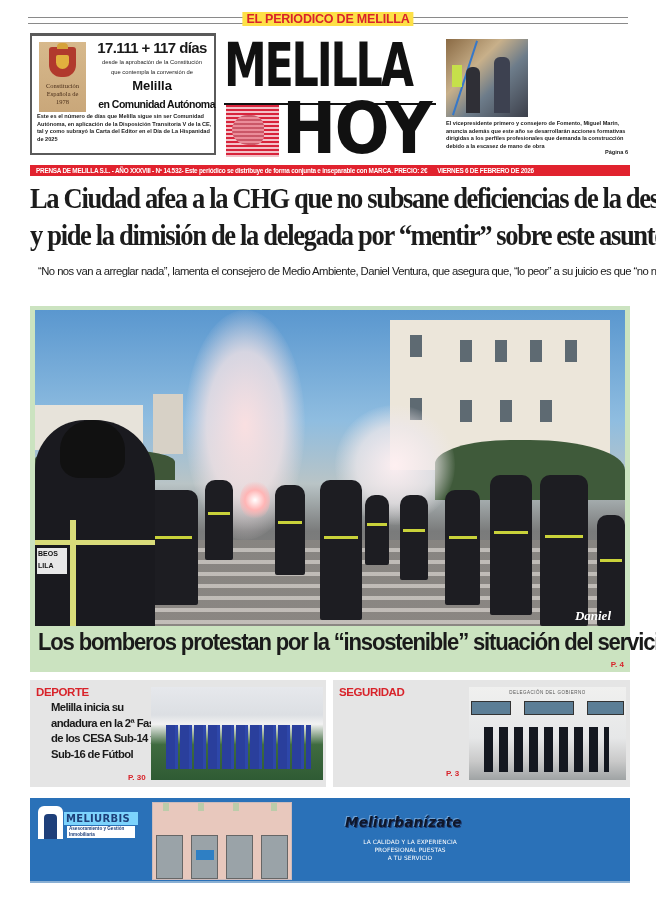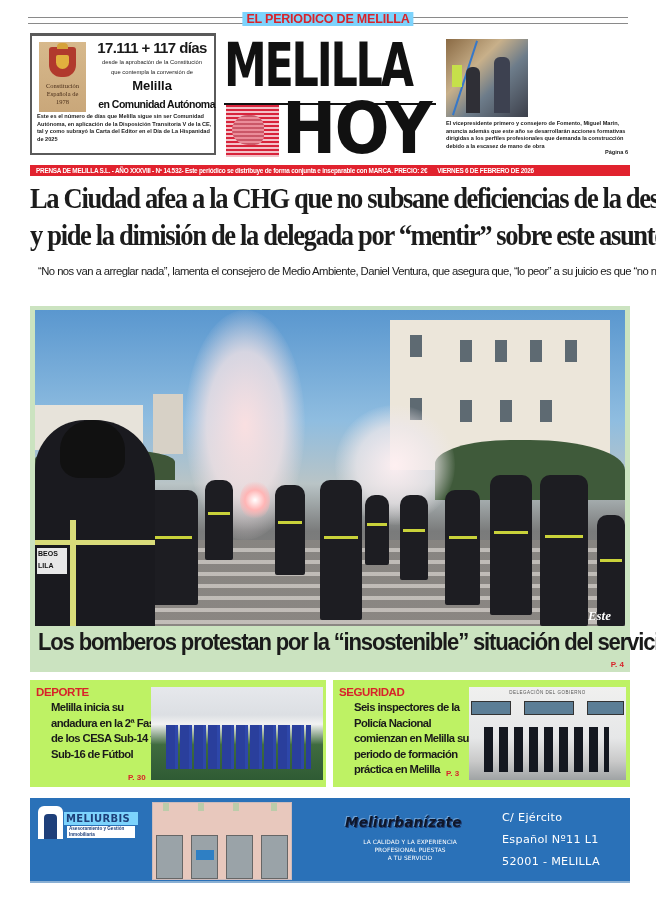--- a/index.html
+++ b/index.html
@@ -4,21 +4,21 @@
 <style>
   * { box-sizing: border-box; margin: 0; padding: 0; }
   html, body { width: 656px; height: 900px; background: #ffffff; overflow: hidden; }
   body { position: relative; font-family: "Liberation Sans", sans-serif; color: #1a1a1a; }
 
   
   .top-rule { position: absolute; left: 28px; top: 14px; width: 600px; height: 12px; }
   .top-rule .line { position: absolute; left: 0; right: 0; height: 1px; background: #8a8a8a; }
   .top-rule .l1 { top: 3px; }
   .top-rule .l2 { top: 9px; }
-  .top-rule .label { position: absolute; left: 50%; transform: translateX(-50%); top: -2px; background: #7dd3fc; padding: 0 4px;
+  .top-rule .label { position: absolute; left: 50%; transform: translateX(-50%); top: -2px; background: #fde047; padding: 0 4px;
     color: #d8232a; font-weight: bold; font-size: 12.5px; letter-spacing: -0.2px; white-space: nowrap; }
 
   
   .const-box { position: absolute; left: 30px; top: 33px; width: 186px; height: 122px; border: 2px solid #5a5a5a; border-top-width: 3px; padding: 20px; background: #fff; }
   .const-img { position: absolute; left: 7px; top: 6px; width: 47px; height: 70px; background: linear-gradient(#d7b98c, #c9a77a); }
   .const-img .crest { position: absolute; left: 10px; top: 5px; width: 27px; height: 30px; background: #b13a2d; border-radius: 3px 3px 12px 12px; }
   .const-img .crest::before { content: ""; position: absolute; left: 8px; top: -4px; width: 11px; height: 6px; background: #d6a23a; border-radius: 4px 4px 0 0; }
   .const-img .crest::after { content: ""; position: absolute; left: 7px; top: 8px; width: 13px; height: 14px; background: #e2b13e; border-radius: 2px 2px 7px 7px; }
   .const-img .ctext { position: absolute; left: 2px; right: 2px; top: 40px; font-family: "Liberation Serif", serif; font-size: 6.5px; color: #4b2f1a; text-align: center; line-height: 1.2; }
   .const-days { position: absolute; left: 60px; top: 3px; width: 120px; text-align: center; font-size: 15px; font-weight: bold; letter-spacing: -0.6px; color: #1a1a1a; }
@@ -81,21 +81,21 @@
   .photo .ff-big .helmet { position: absolute; left: 25px; top: 0; width: 65px; height: 58px; background: #111; border-radius: 50% 50% 30% 30%; }
   .photo .ff-big .stripe-v { position: absolute; left: 35px; top: 100px; width: 6px; height: 106px; background: #d9dc7a; }
   .photo .ff-big .stripe-h { position: absolute; left: 0; top: 120px; width: 120px; height: 5px; background: #d9dc7a; }
   .photo .ff-big .patch { position: absolute; left: 2px; top: 128px; width: 30px; height: 26px; background: #e8e8e8; font-size: 7px; font-weight: bold; color: #111; line-height: 12px; padding-left: 1px; }
   .photo .credit { position: absolute; right: 14px; bottom: 2px; color: #fff; font-family: "Liberation Serif", serif; font-style: italic; font-weight: bold; font-size: 13px; }
 
   .photo-caption { position: absolute; left: 8px; top: 322px; width: 600px; font-size: 24.5px; font-weight: bold; color: #1a1a1a; letter-spacing: -1.3px; white-space: nowrap; transform: scaleX(0.9); transform-origin: left top; }
   .photo-page { position: absolute; right: 6px; top: 354px; }
 
   
-  .news-box { position: absolute; top: 680px; height: 107px; background: #bef264; }
+  .news-box { position: absolute; top: 680px; height: 107px; background: #e5e5e5; }
   .news-left { left: 30px; width: 296px; }
   .news-right { left: 333px; width: 297px; }
   .news-section { position: absolute; left: 6px; top: 6px; color: #d8232a; font-weight: bold; font-size: 11.5px; letter-spacing: -0.4px; }
   .news-title { position: absolute; left: 21px; top: 20px; font-weight: bold; font-size: 11.3px; line-height: 15.5px; color: #1a1a1a; letter-spacing: -0.6px; }
   .news-left .news-title { width: 115px; }
   .news-right .news-title { width: 130px; }
   .news-left .page-ref { position: absolute; left: 98px; top: 93px; }
   .news-right .page-ref { position: absolute; left: 113px; top: 89px; }
   .news-img { position: absolute; top: 7px; height: 93px; overflow: hidden; }
   .news-left .news-img { left: 121px; width: 172px; background: linear-gradient(to bottom, #e6e8ec 0%, #dcdfe3 30%, #f2f2f2 40%, #3f6b3f 62%, #2f5b34 100%); }
@@ -210,39 +210,38 @@
     <div class="ff" style="left:562px;top:205px;width:28px;height:111px;"></div>
     <div class="ff-big">
       <div class="helmet"></div>
       <div class="stripe-h"></div>
       <div class="stripe-v"></div>
       <div class="patch">
         <div>BEOS</div>
         <div>LILA</div>
       </div>
     </div>
-    <div class="credit">Este</div>
+    <div class="credit">Daniel</div>
   </div>
   <div class="photo-caption">Los bomberos protestan por la “insostenible” situación del servicio</div>
   <div class="photo-page page-ref">P. 4</div>
 </div>
 
 <div class="news-box news-left">
   <div class="news-section">DEPORTE</div>
   <div class="news-title">Melilla inicia su andadura en la 2ª Fase de los CESA Sub-14 y Sub-16 de Fútbol</div>
   <div class="page-ref">P. 30</div>
   <div class="news-img">
     <div class="team-row" style="top:38px;"></div>
     <div class="team-row" style="top:58px;height:24px;"></div>
   </div>
 </div>
 
 <div class="news-box news-right">
   <div class="news-section">SEGURIDAD</div>
-  <div class="news-title">Seis inspectores de la Policía Nacional comienzan en Melilla su periodo de formación práctica en Melilla</div>
   <div class="page-ref">P. 3</div>
   <div class="news-img">
     <div class="gov-sign">DELEGACIÓN DEL GOBIERNO</div>
     <div class="gov-window" style="left:2px;width:40px;"></div>
     <div class="gov-window" style="left:55px;width:50px;"></div>
     <div class="gov-window" style="left:118px;width:37px;"></div>
     <div class="police-row"></div>
   </div>
 </div>
 
@@ -261,18 +260,13 @@
     <div class="door blue" style="left:38px;"></div>
     <div class="door" style="left:73px;"></div>
     <div class="door" style="left:108px;"></div>
   </div>
   <div class="ad-slogan-title">Meliurbanízate</div>
   <div class="ad-slogan">
     <div>LA CALIDAD Y LA EXPERIENCIA</div>
     <div>PROFESIONAL PUESTAS</div>
     <div>A TU SERVICIO</div>
   </div>
-  <div class="ad-address">
-    <div>C/ Ejército</div>
-    <div>Español Nº11 L1</div>
-    <div>52001 - MELILLA</div>
-  </div>
 </div>
 
 </body></html>

